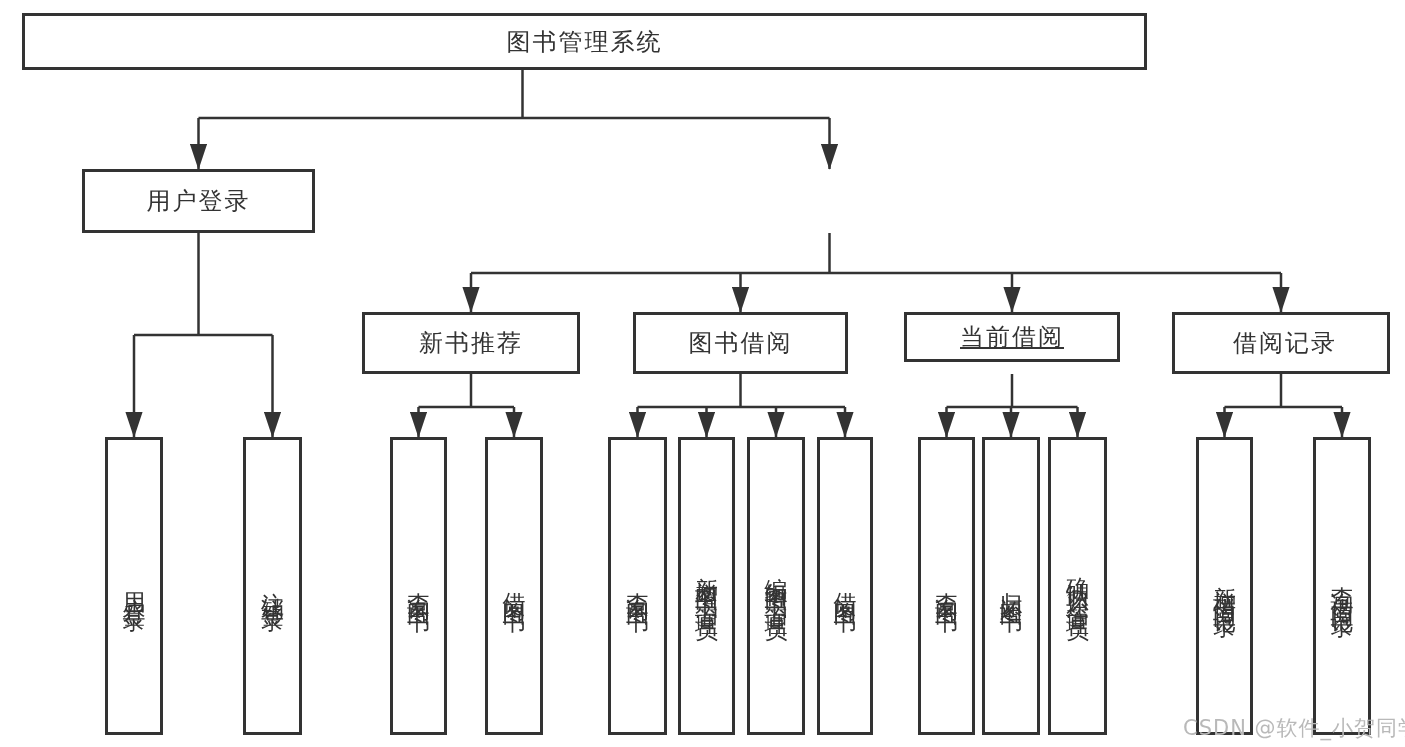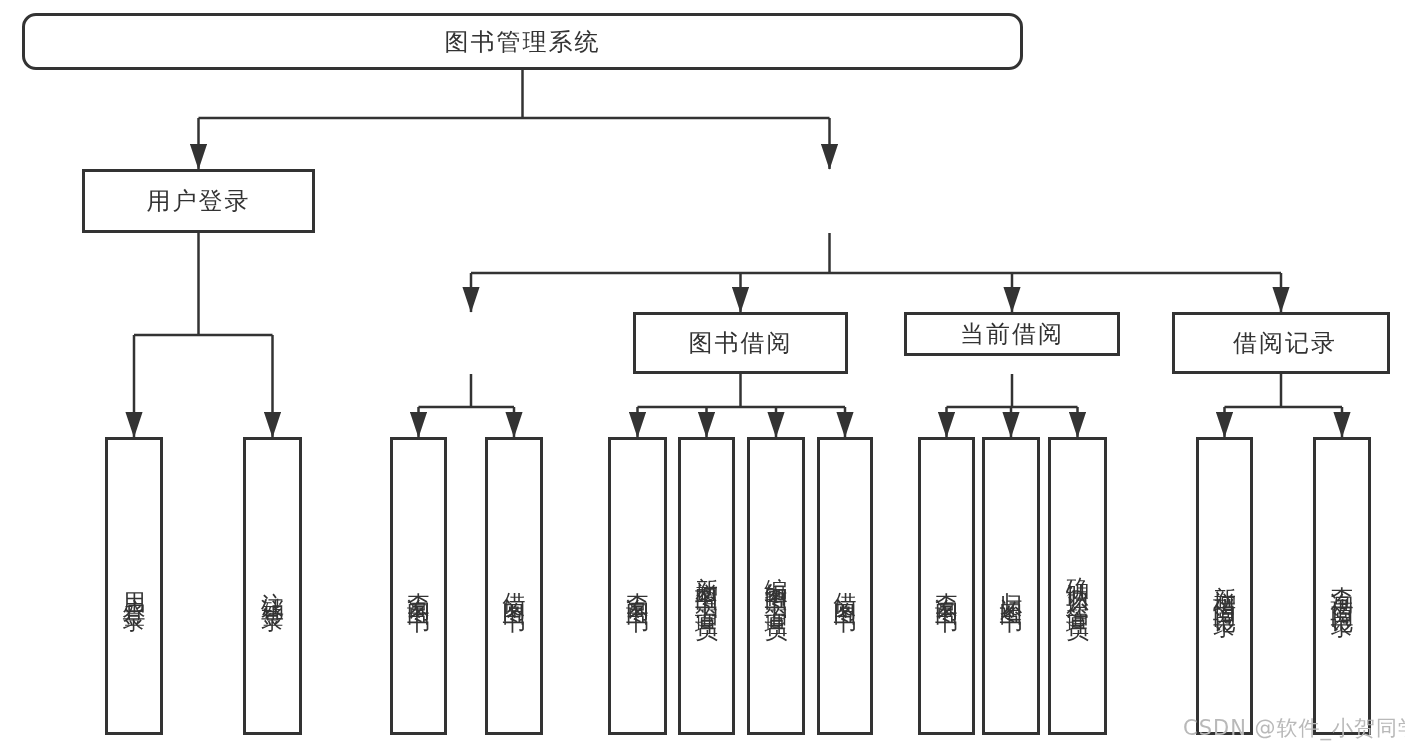--- a/index.html
+++ b/index.html
@@ -30,28 +30,28 @@
   }
   .h-box{font-size:24px;letter-spacing:2px;white-space:nowrap;}
   .v-box .v-label{
     writing-mode:vertical-rl;
     text-orientation:mixed;
     font-size:23px;
     line-height:1;
     letter-spacing:6px;
   }
   
-  .n-root {left:22px;  top:13px;  width:1001px;height:57px;border-radius:14px;}
+  .n-root {left:22px;  top:13px;  width:1125px;height:57px;}
   
   .n-l2-0 {left:82px;  top:169px; width:233px; height:64px;}
   .n-l2-1 {left:712px; top:169px; width:235px; height:64px;}
   
   .n-l3-0 {left:362px; top:312px; width:218px; height:62px;}
   .n-l3-1 {left:633px; top:312px; width:215px; height:62px;font-family:Liberation Mono, monospace;}
-  .n-l3-2 {left:904px; top:312px; width:216px; height:44px;}
+  .n-l3-2 {left:904px; top:312px; width:216px; height:50px;text-decoration:underline;}
   .n-l3-3 {left:1172px;top:312px; width:218px; height:62px;padding-left:8px;}
   
   .leaf   {top:437px;height:298px;}
   .n-lf-0 {left:105px; width:58px;}
   .n-lf-1 {left:243px; width:59px;}
   .n-lf-2 {left:390px; width:57px;}
   .n-lf-3 {left:485px; width:58px;}
   .n-lf-4 {left:608px; width:59px;}
   .n-lf-5 {left:678px; width:57px;}
   .n-lf-6 {left:747px; width:58px;}
@@ -140,20 +140,23 @@
   </svg>
 
   <div class="box h-box n-root">
     <span>图书管理系统</span>
   </div>
 
   <div class="box h-box n-l2-0">
     <span>用户登录</span>
   </div>
 
+  <div class="box h-box n-l3-0">
+    <span>新书推荐</span>
+  </div>
   <div class="box h-box n-l3-1">
     <span>图书借阅</span>
   </div>
   <div class="box h-box n-l3-2">
     <span>当前借阅</span>
   </div>
   <div class="box h-box n-l3-3">
     <span>借阅记录</span>
   </div>
 

